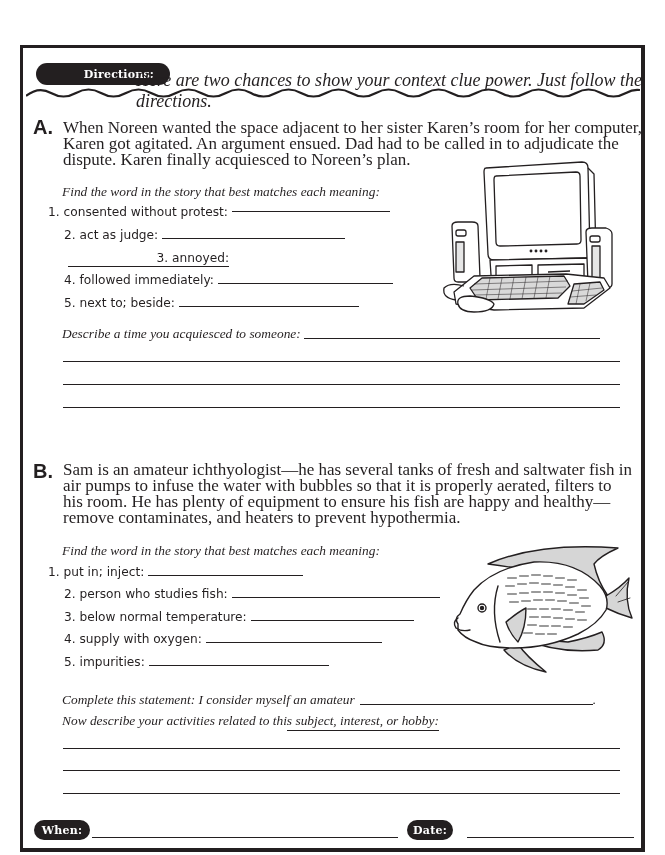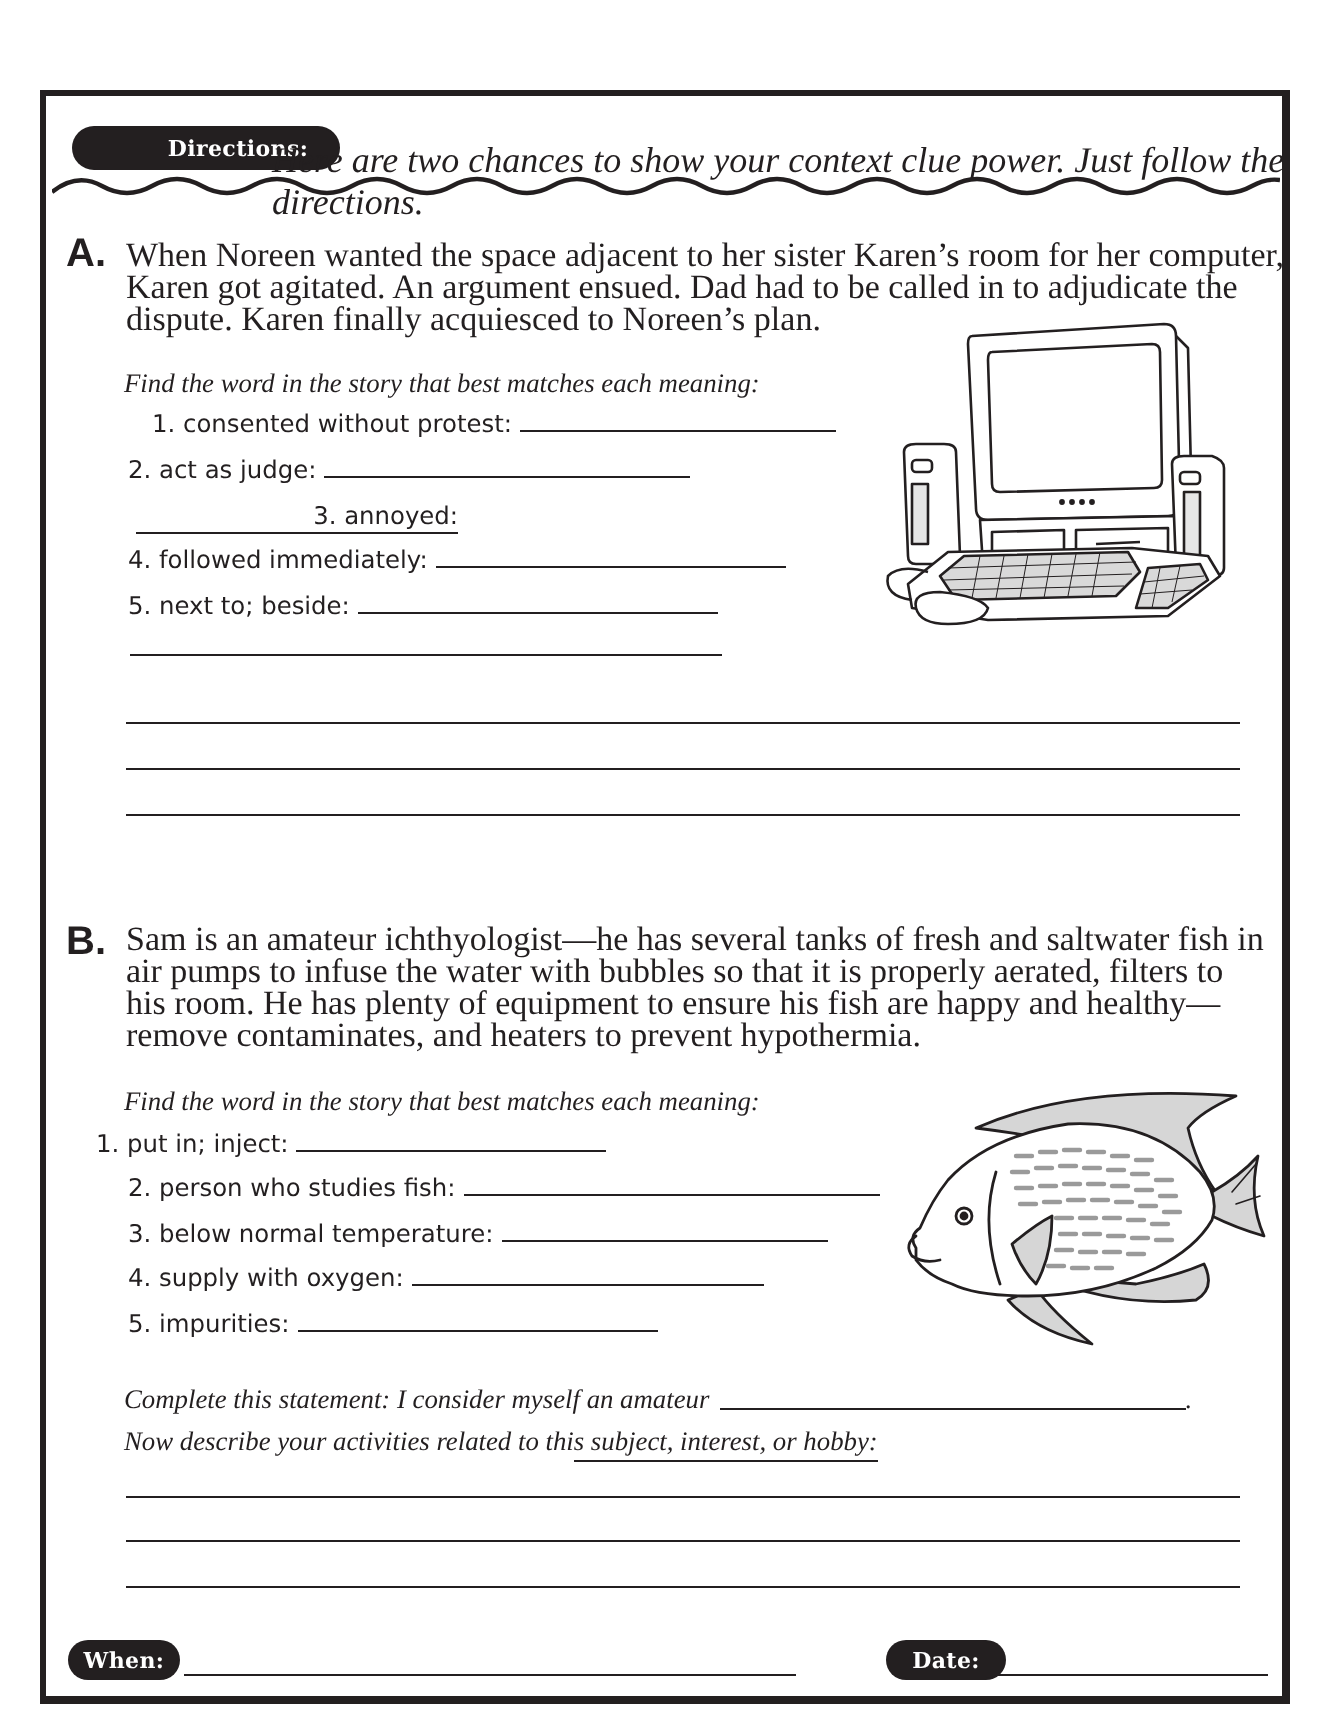--- a/index.html
+++ b/index.html
@@ -58,21 +58,21 @@
 </svg>
 
 <div class="section-letter" style="left:33px; top:116px;">A.</div>
 <div class="para" style="left:63px; top:120px;">
   <div>When Noreen wanted the space adjacent to her sister Karen’s room for her computer,</div>
   <div>Karen got agitated. An argument ensued. Dad had to be called in to adjudicate the</div>
   <div>dispute. Karen finally acquiesced to Noreen’s plan.</div>
 </div>
 <div class="prompt" style="left:62px; top:184px;">Find the word in the story that best matches each meaning:</div>
 
-<div class="item" style="left:76px; top:205px;">
+<div class="item" style="left:48px; top:205px;align-items:center;">
   <span>1. consented without protest:</span>
   <span class="blank" style="width:158px;"></span>
 </div>
 <div class="item" style="left:64px; top:228px;">
   <span>2. act as judge:</span>
   <span class="blank" style="width:183px;"></span>
 </div>
 <div class="item" style="left:64px; top:251px;flex-direction:column;">
   <span>3. annoyed:</span>
   <span class="blank" style="width:161px;"></span>
@@ -128,20 +128,21 @@
       <line x1="138" y1="131" x2="168" y2="128"></line>
         <line x1="136" y1="137" x2="162" y2="135"></line>
     </g>
 
     <path d="M22,140 Q8,138 10,128 Q16,122 30,126"></path>
     <path d="M24,144 Q22,136 36,136 Q56,138 60,144 Q58,152 40,152 Q26,152 24,144 Z" fill="#fff"></path>
   </g>
 </svg>
 
 <div class="prompt prompt-line" style="left:62px; top:326px;">
+  <span>Describe a time you acquiesced to someone:</span>
   <span class="blank" style="width:296px; margin-left:3px;"></span>
 </div>
 <div class="rule" style="left:63px; top:361px; width:557px;"></div>
 <div class="rule" style="left:63px; top:384px; width:557px;"></div>
 <div class="rule" style="left:63px; top:407px; width:557px;"></div>
 
 <div class="section-letter" style="left:33px; top:460px;">B.</div>
 <div class="para" style="left:63px; top:462px;">
   <div>Sam is an amateur ichthyologist—he has several tanks of fresh and saltwater fish in</div>
   <div>air pumps to infuse the water with bubbles so that it is properly aerated, filters to</div>
@@ -216,16 +217,16 @@
   <span class="blank" style="width:152px; margin-left:5px;"></span>
 </div>
 <div class="rule" style="left:63px; top:748px; width:557px;"></div>
 <div class="rule" style="left:63px; top:770px; width:557px;"></div>
 <div class="rule" style="left:63px; top:793px; width:557px;"></div>
 
 <div class="badge" style="left:35px; top:821px; width:54px; height:18px;">
   <span>When:</span>
 </div>
 <div class="name-line" style="left:92px; width:306px;"></div>
-<div class="badge" style="left:408px; top:821px; width:58px; height:18px;margin-left:36px;">
+<div class="badge" style="left:408px; top:821px; width:44px; height:18px;">
   <span>Date:</span>
 </div>
 <div class="date-line" style="left:467px; width:167px;"></div>
 
 </body></html>

